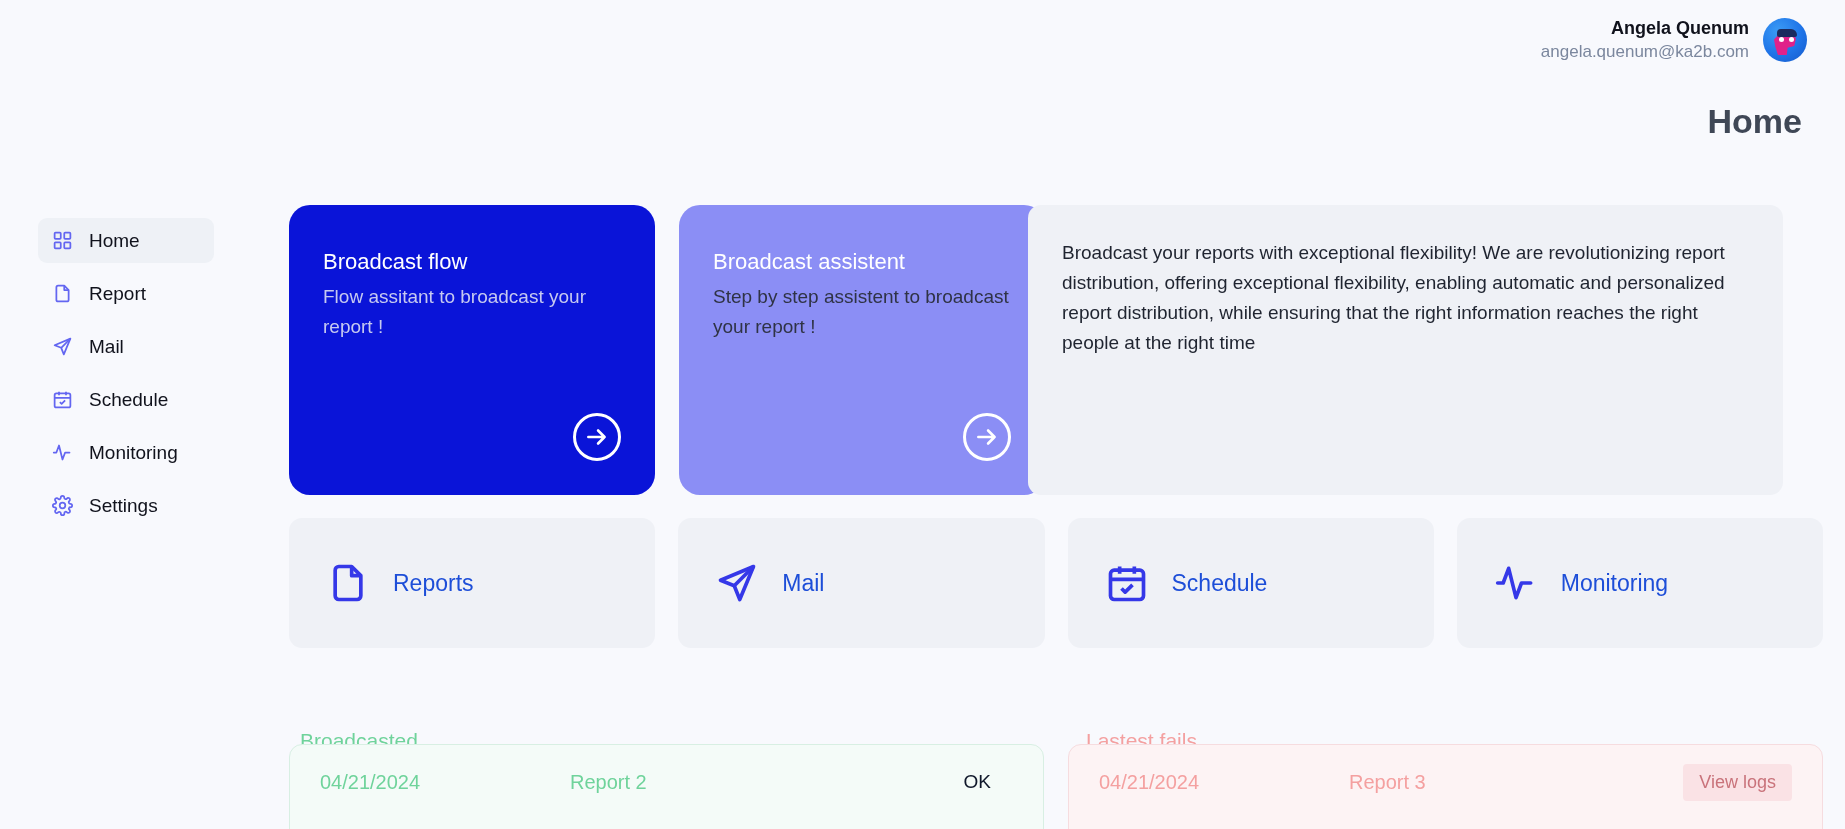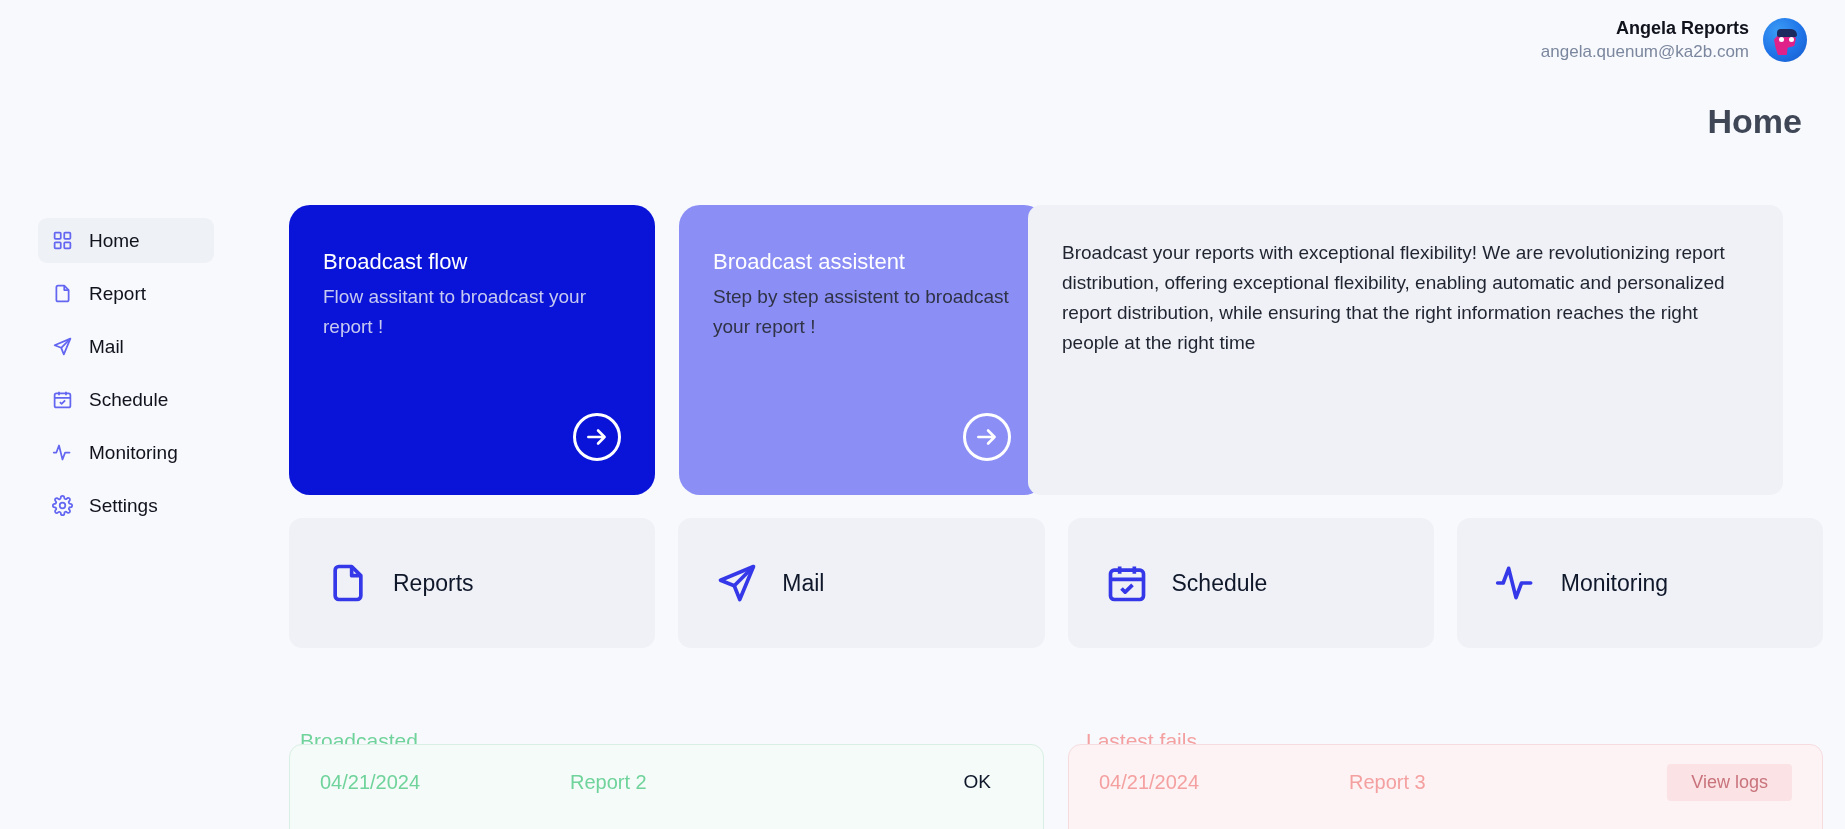--- a/index.html
+++ b/index.html
@@ -63,48 +63,48 @@
   .desc p { font-size: 19px; line-height: 30px; color: #1f2430; }
 
   
   .tiles { position: absolute; left: 289px; top: 518px; width: 1534px; display: flex; gap: 23px; }
   .tile {
     flex: 1; height: 130px; background: #eff1f6; border-radius: 13px;
     display: flex; align-items: center; gap: 22px; padding-left: 36px; cursor: pointer;
   }
   .tile-icon { width: 46px; height: 46px; flex: none; display: flex; align-items: center; justify-content: center; }
   .tile-icon svg { width: 44px; height: 44px; }
-  .tile-label { font-size: 23px; color: #0f172a; }
+  .tile-label { font-size: 23px; color: #1d4ed8; }
 
   
   .status-head { position: absolute; font-size: 21px; top: 709px; margin-top: 20px; }
   .status-head.ok { left: 300px; color: #6fd39b; }
   .status-head.fail { left: 1086px; color: #f4a0a0; }
 
   .status-panel { position: absolute; top: 744px; width: 755px; height: 120px; border-radius: 13px; }
   .status-panel.ok { left: 289px; background: #f4fbf8; border: 1px solid #d8efe3; }
   .status-panel.fail { left: 1068px; background: #fdf3f4; border: 1px solid #f6dcdf; }
   .status-row { display: flex; align-items: center; height: 74px; padding: 0 30px; font-size: 20px; }
   .cell-date { width: 250px; }
   .cell-name { flex: 1; }
   .cell-end { margin-left: auto; }
   .status-panel.ok .cell-date, .status-panel.ok .cell-name { color: #6fd39b; }
   .status-panel.fail .cell-date, .status-panel.fail .cell-name { color: #f4a0a0; }
   .ok-badge { font-size: 19px; color: #0f172a; padding-right: 22px; }
-  .logs-btn { background: #fae2e5; color: #c9737b; font-size: 18px; padding: 8px 24px; border-radius: 4px; border: none; cursor: pointer; font-family: "Liberation Sans", sans-serif; }
+  .logs-btn { background: #fae2e5; color: #c9737b; font-size: 18px; padding: 8px 16px; border-radius: 4px; border: none; cursor: pointer; font-family: "Liberation Sans", sans-serif; }
 </style>
 </head>
 <body>
 
 <div class="page">
 
 
   <div class="user">
     <div class="user-text">
-      <div class="user-name">Angela Reports</div>
+      <div class="user-name">Angela Quenum</div>
       <div class="user-mail">angela.quenum@ka2b.com</div>
     </div>
     <div class="avatar">
       <div class="face"></div>
       <div class="visor"></div>
       <div class="eye l"></div>
       <div class="eye r"></div>
     </div>
   </div>
 

